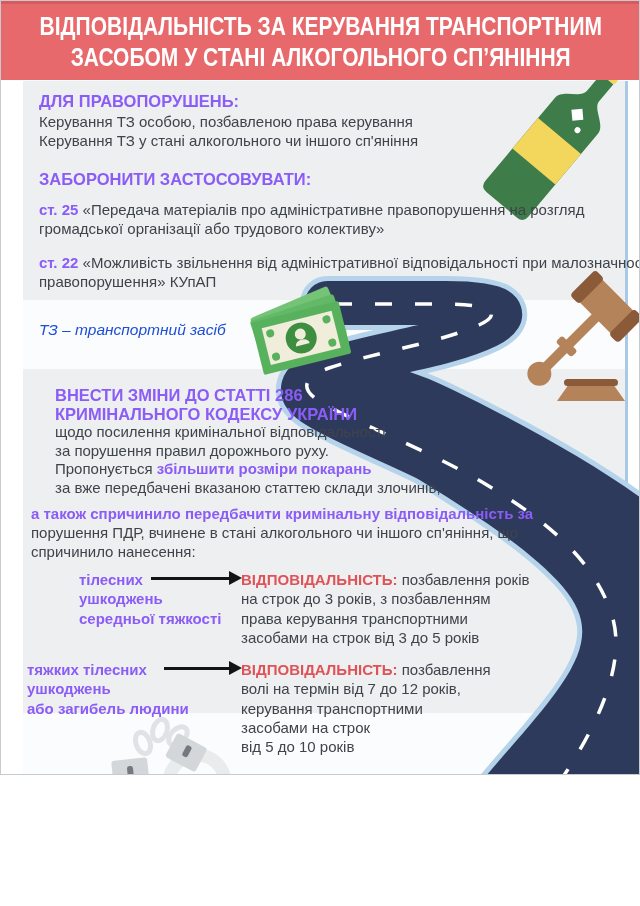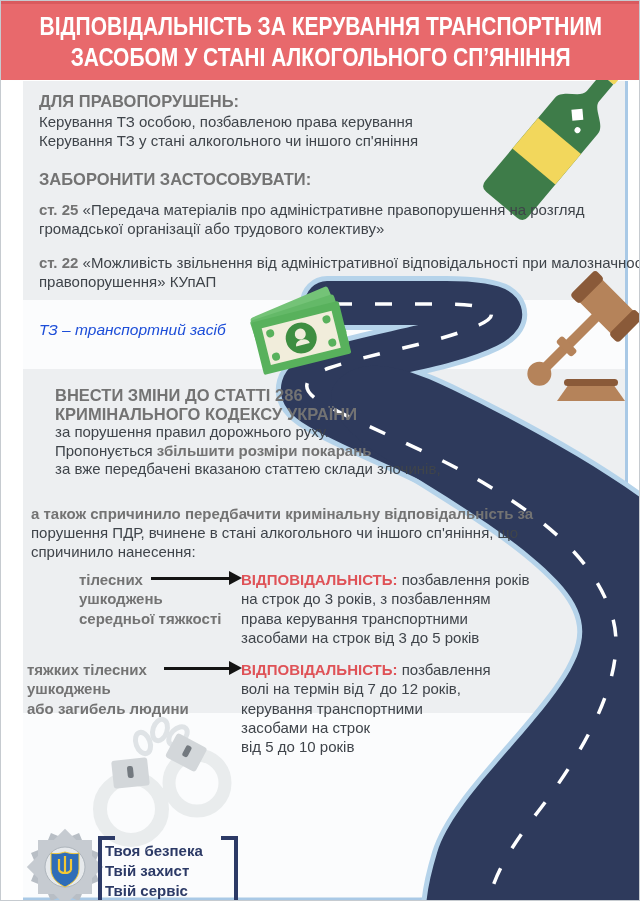--- a/index.html
+++ b/index.html
@@ -1,27 +1,27 @@
 <!DOCTYPE html>
 <html><head>
 <meta charset="utf-8">
 <style>
   html,body{margin:0;padding:0;background:#fff;}
-  .poster{position:relative;width:640px;height:901px;background:#ffffff;overflow:hidden;
+  .poster{position:relative;width:640px;height:775px;background:#ffffff;overflow:hidden;
     font-family:"Liberation Sans",sans-serif;border:1px solid #c6cbd0;box-sizing:border-box;}
   .band{position:absolute;left:22px;width:604px;}
   .band-gray{background:#edeff1;}
   .band-white{background:#fbfcfd;}
   .header{position:absolute;left:0;top:0;width:640px;height:76px;background:#e8696c;
     border-top:3px solid #d95a5e;display:flex;flex-direction:column;justify-content:center;
     align-items:center;z-index:5;}
   .header-line{display:inline-block;color:#ffffff;font-weight:bold;font-size:25px;line-height:31px;
     white-space:nowrap;transform:scaleX(0.84);transform-origin:50% 50%;}
   .txt{position:absolute;z-index:6;white-space:nowrap;}
-  .navy{color:#737373;font-weight:bold;}
+  .navy{color:#8b5cf6;font-weight:bold;}
   .reg{color:#3f444a;}
   .red{color:#df5257;font-weight:bold;}
   .fs-h{font-size:16.5px;line-height:19.5px;}
   .fs-b{font-size:15px;line-height:19.2px;}
   .note{font-style:italic;font-size:15.5px;color:#1d4ed8;}
   .arrow{position:absolute;height:3px;background:#141414;z-index:6;}
   .arrow:after{content:"";position:absolute;right:-13px;top:-6px;width:0;height:0;
     border-left:13px solid #141414;border-top:7.5px solid transparent;border-bottom:7.5px solid transparent;}
   .bracket{position:absolute;width:13px;height:62px;z-index:6;}
   .bracket-l{border-left:4px solid #2c3a66;border-top:4px solid #2c3a66;border-bottom:4px solid #2c3a66;}
@@ -144,20 +144,21 @@
       <span class="reg">«Можливість звільнення від адміністративної відповідальності при малозначності</span>
     </div>
     <div class="reg">правопорушення» КУпАП</div>
   </div>
 
   <div class="txt note" style="left:38px;top:320px;">ТЗ – транспортний засіб</div>
 
   <div class="txt" style="left:54px;top:385px;">
     <div class="fs-h navy" style="line-height:18.5px;">ВНЕСТИ ЗМІНИ ДО СТАТТІ 286</div>
     <div class="fs-h navy" style="line-height:18.5px;">КРИМІНАЛЬНОГО КОДЕКСУ УКРАЇНИ</div>
+    <div class="fs-b reg" style="line-height:18.6px;">щодо посилення кримінальної відповідальності</div>
     <div class="fs-b reg" style="line-height:18.6px;">за порушення правил дорожнього руху.</div>
     <div class="fs-b" style="line-height:18.6px;">
       <span class="reg">Пропонується </span><span class="navy">збільшити розміри покарань</span>
     </div>
     <div class="fs-b reg" style="line-height:18.6px;">за вже передбачені вказаною статтею склади злочинів,</div>
   </div>
 
   <div class="txt fs-b" style="left:30px;top:503px;">
     <div class="navy">а також спричинило передбачити кримінальну відповідальність за</div>
     <div class="reg">порушення ПДР, вчинене в стані алкогольного чи іншого сп'яніння, що</div>

